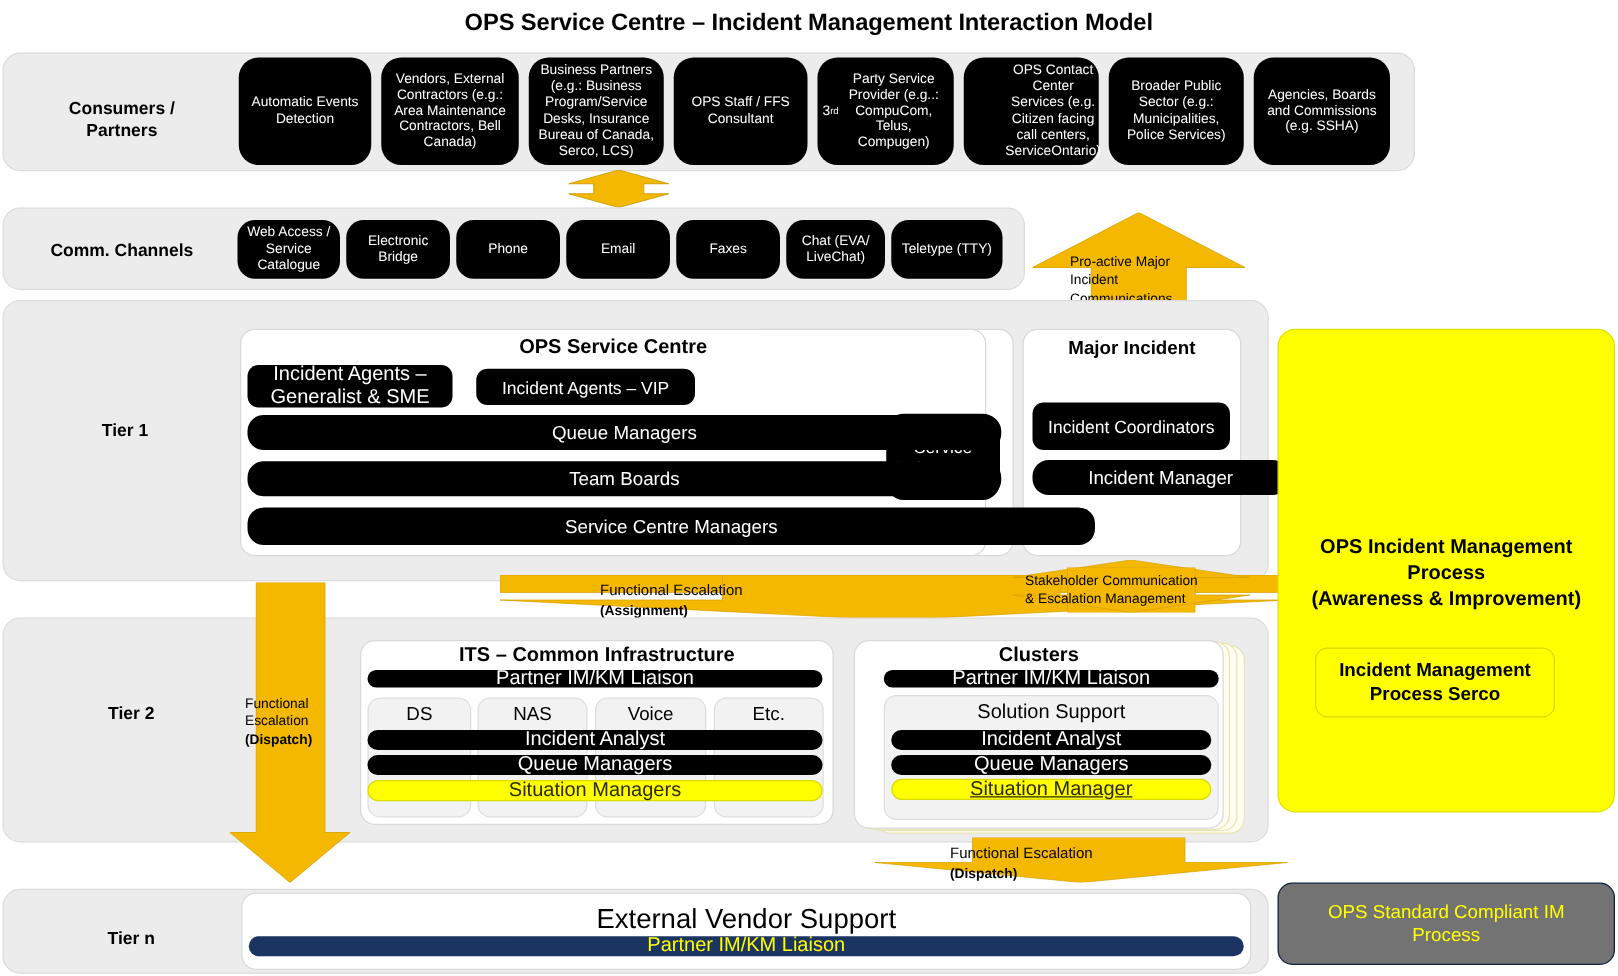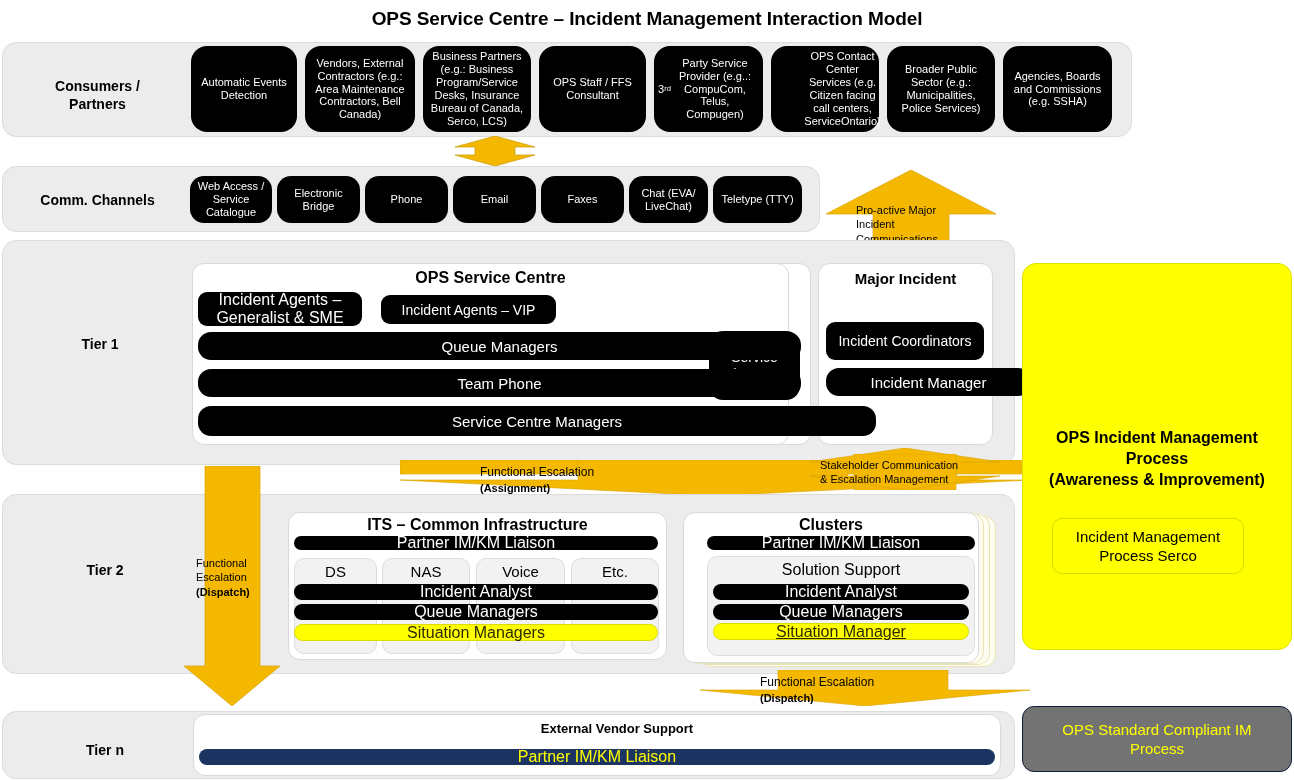--- a/index.html
+++ b/index.html
@@ -88,21 +88,21 @@
     position:absolute;background:#ffff00;border:1px solid #e0e000;
     border-radius:14px;box-sizing:border-box;
   }
   #im-process-title{
     position:absolute;left:0;width:100%;
     text-align:center;font-size:16px;font-weight:bold;line-height:1.3;
   }
   #im-process-owner{
     position:absolute;border:1px solid #d8d800;border-radius:10px;
     display:flex;align-items:center;justify-content:center;
-    text-align:center;font-size:15px;font-weight:normal;line-height:1.3;
+    text-align:center;font-size:15px;font-weight:bold;line-height:1.3;
     box-sizing:border-box;
   }
   #ops-standard-box{
     position:absolute;background:#737373;border:1px solid #101f3c;
     border-radius:12px;
     display:flex;align-items:center;justify-content:center;
     text-align:center;color:#ffff00;font-size:15px;line-height:1.3;
     box-sizing:border-box;
   }
 
@@ -179,21 +179,21 @@
 
   <div class="panel" style="left:192px;top:263px;width:597px;height:182px;"></div>
   <div class="panel-title" style="left:192px;top:269px;width:597px;">OPS Service Centre</div>
 
   <div class="bar small" style="left:198px;top:292px;width:164px;height:34px;line-height:1.15;">Incident Agents – Generalist &amp; SME</div>
   <div class="bar small" style="left:381px;top:295px;width:175px;height:29px;font-size:14px;">Incident Agents – VIP</div>
 
   <div class="pill" style="left:709px;top:331px;width:91px;height:69px;font-size:14px;">Service Order Agents</div>
 
   <div class="bar" style="left:198px;top:332px;width:603px;height:28px;">Queue Managers</div>
-  <div class="bar" style="left:198px;top:369px;width:603px;height:28px;">Team Phone</div>
+  <div class="bar" style="left:198px;top:369px;width:603px;height:28px;">Team Boards</div>
   <div class="bar" style="left:198px;top:406px;width:678px;height:30px;">Service Centre Managers</div>
 
   <div class="bar small" style="left:826px;top:322px;width:158px;height:38px;font-size:14px;line-height:1.15;">Incident Coordinators</div>
   <div class="bar" style="left:826px;top:368px;width:205px;height:28px;">Incident Manager</div>
 
   <div class="arrow" style="left:400px;top:460px;width:630px;height:36px;">
     <svg width="630" height="36" viewBox="0 0 630 36">
       <polygon points="0,0 630,0 630,14 420,14 340,36 180,14 0,14" fill="#F5B800" stroke="#D8A400" stroke-width="0.6" transform="translate(0,0)"></polygon>
       <polygon points="180,0 450,0 450,22 630,22 315,36 0,22 180,22" fill="#F5B800" stroke="#D8A400" stroke-width="0.6" opacity="0"></polygon>
     </svg>
@@ -271,21 +271,21 @@
   </div>
   <div class="arrow-label lg" style="left:760px;top:675px;width:170px;">
     <span>Functional Escalation</span><br>
     <b>(Dispatch)</b>
   </div>
 
   <div class="band" style="left:2px;top:711px;width:1013px;height:68px;"></div>
   <div class="band-label" style="left:60px;top:742px;width:90px;">Tier n</div>
 
   <div class="panel" style="left:193px;top:714px;width:808px;height:62px;"></div>
-  <div class="panel-title" style="left:193px;top:722px;width:808px;font-weight:bold;font-size:13px;padding-left:20px;">External Vendor Support</div>
+  <div class="panel-title" style="left:193px;top:722px;width:808px;font-weight:normal;font-size:22px;">External Vendor Support</div>
   <div class="bar small navy" style="left:199px;top:749px;width:796px;height:16px;">Partner IM/KM Liaison</div>
 
   <div id="im-process-panel" style="left:1022px;top:263px;width:270px;height:387px;"></div>
   <div id="im-process-title" style="top:428px;left:1022px;width:270px;">
     <span>OPS Incident Management</span><br>
     <span>Process</span><br>
     <span>(Awareness &amp; Improvement)</span>
   </div>
   <div id="im-process-owner" style="left:1052px;top:518px;width:192px;height:56px;">
     <div>

